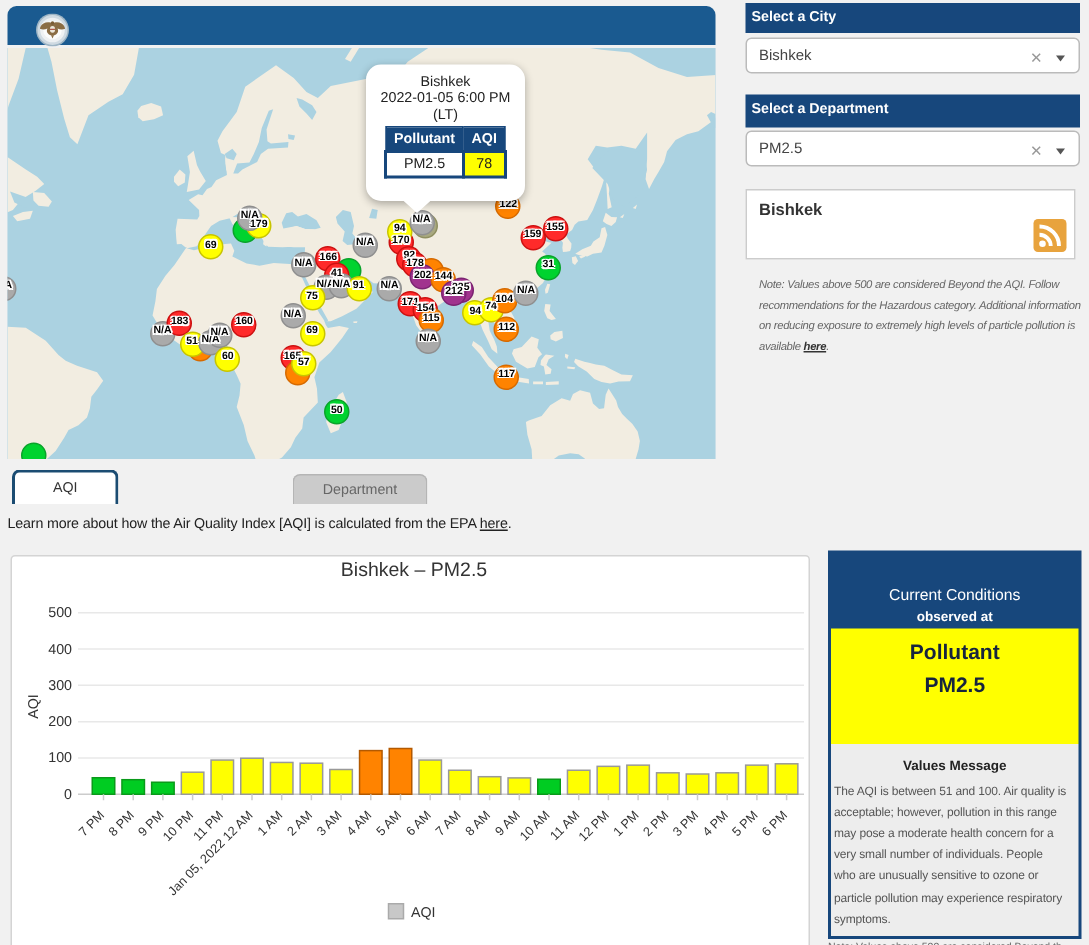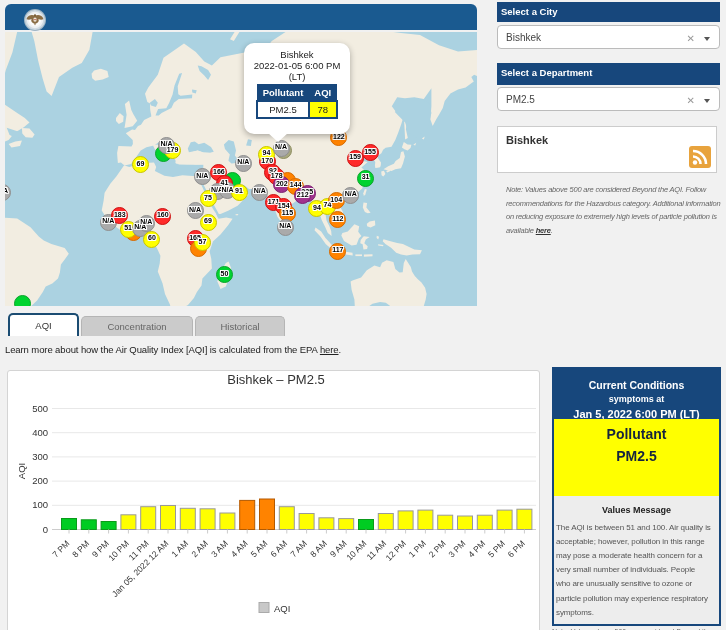--- a/index.html
+++ b/index.html
@@ -53,21 +53,21 @@
   border:1px solid #ccc; }
 #rssbox .city { position:absolute; left:8px; top:7px; font-size:11px;
   font-weight:bold; color:#333; }
 #rssbox .rss { position:absolute; right:5px; bottom:4px; width:22px; height:22px;
   background:#e8a33d; border-radius:3px; }
 #note { left:506px; top:183px; width:230px; font-size:7.5px; letter-spacing:-0.2px; color:#666;
   line-height:13.6px;font-style:italic; }
 #note b { color:#333; text-decoration:underline; }
 
 #cc { left:552px; top:367px; width:169px; height:259px; background:#17477c; }
-#cc .h1 { color:#fff; text-align:center; font-weight:bold; font-size:10.5px; margin-top:12px; }
+#cc .h1 { color:#fff; text-align:center; font-weight:normal; font-size:10.5px; margin-top:24px; }
 #cc .h2 { color:#fff; text-align:center; font-weight:bold; font-size:9px; margin-top:3px; }
 #cc .h3 { color:#fff; text-align:center; font-weight:bold; font-size:11px; margin-top:4px; }
 #cc .yellow { position:absolute; left:2px; top:52px; width:165px; height:76.5px;
   background:#ffff00; text-align:center; color:#16243e; font-weight:bold; font-size:14px; }
 #cc .yellow div { margin-top:6.5px; }
 #cc .gray { position:absolute; left:2px; top:128.5px; width:165px; height:128.5px;
   background:#ededed; }
 #cc .hm { text-align:center; font-weight:bold; font-size:9px; color:#222; margin-top:9px; }
 #cc .msg { font-size:8px; letter-spacing:-0.1px; color:#555; line-height:14.2px; margin:6px 0 0 2px; }
 #note2 { left:552px; top:628px; width:170px; font-size:7px; color:#666; }
@@ -280,22 +280,21 @@
             <td style="background:#fff;width:50px">PM2.5</td>
             <td style="background:#ffff00;width:28px">78</td>
           </tr>
     </tbody>
       </table>
   </div>
 </div>
 
 <div id="tabs" class="abs">
   <div class="tab active" style="left:3px; width:71px;">AQI</div>
-  <div class="tab" style="left:76px; width:112px;">Concentration</div>
-  <div class="tab" style="left:190px; width:90px;">Historical</div>
+  <div class="tab" style="left:190px; width:90px;">Department</div>
 </div>
 <div id="learn" class="abs">Learn more about how the Air Quality Index [AQI] is calculated from the EPA <a href="#">here</a>.</div>
 
 <div id="chart" class="abs">
   <svg width="531" height="264" viewBox="0 0 531 264" id="chartsvg">
       <text x="268" y="13" text-anchor="middle" font-size="13" fill="#333">Bishkek – PM2.5</text>
       <line x1="44" y1="158.5" x2="528" y2="158.5" stroke="#cccccc" stroke-width="1"></line>
       <text x="40" y="161.5" text-anchor="end" font-size="9.5" fill="#333">0</text>
       <line x1="44" y1="134.3" x2="528" y2="134.3" stroke="#e8e8e8" stroke-width="1"></line>
       <text x="40" y="137.3" text-anchor="end" font-size="9.5" fill="#333">100</text>
@@ -396,21 +395,21 @@
       <circle cx="6" cy="16.5" r="2.2" fill="#fff"></circle>
       <path d="M4,10.5 A7.5,7.5 0 0 1 11.5,18" stroke="#fff" stroke-width="2.6" fill="none"></path>
       <path d="M4,5 A13,13 0 0 1 17,18" stroke="#fff" stroke-width="2.6" fill="none"></path>
     </svg>
   </div>
 </div>
 <div id="note" class="abs">Note: Values above 500 are considered Beyond the AQI. Follow<br>recommendations for the Hazardous category. Additional information<br>on reducing exposure to extremely high levels of particle pollution is<br>available <b>here</b>.</div>
 
 <div id="cc" class="abs">
   <div class="h1">Current Conditions</div>
-  <div class="h2">symptoms at</div>
+  <div class="h2">observed at</div>
   <div class="h3">Jan 5, 2022 6:00 PM (LT)</div>
   <div class="yellow">
     <div>Pollutant</div>
     <div>PM2.5</div>
   </div>
   <div class="gray">
     <div class="hm">Values Message</div>
     <div class="msg">The AQI is between 51 and 100. Air quality is<br>acceptable; however, pollution in this range<br>may pose a moderate health concern for a<br>very small number of individuals. People<br>who are unusually sensitive to ozone or<br>particle pollution may experience respiratory<br>symptoms.</div>
   </div>
 </div>

